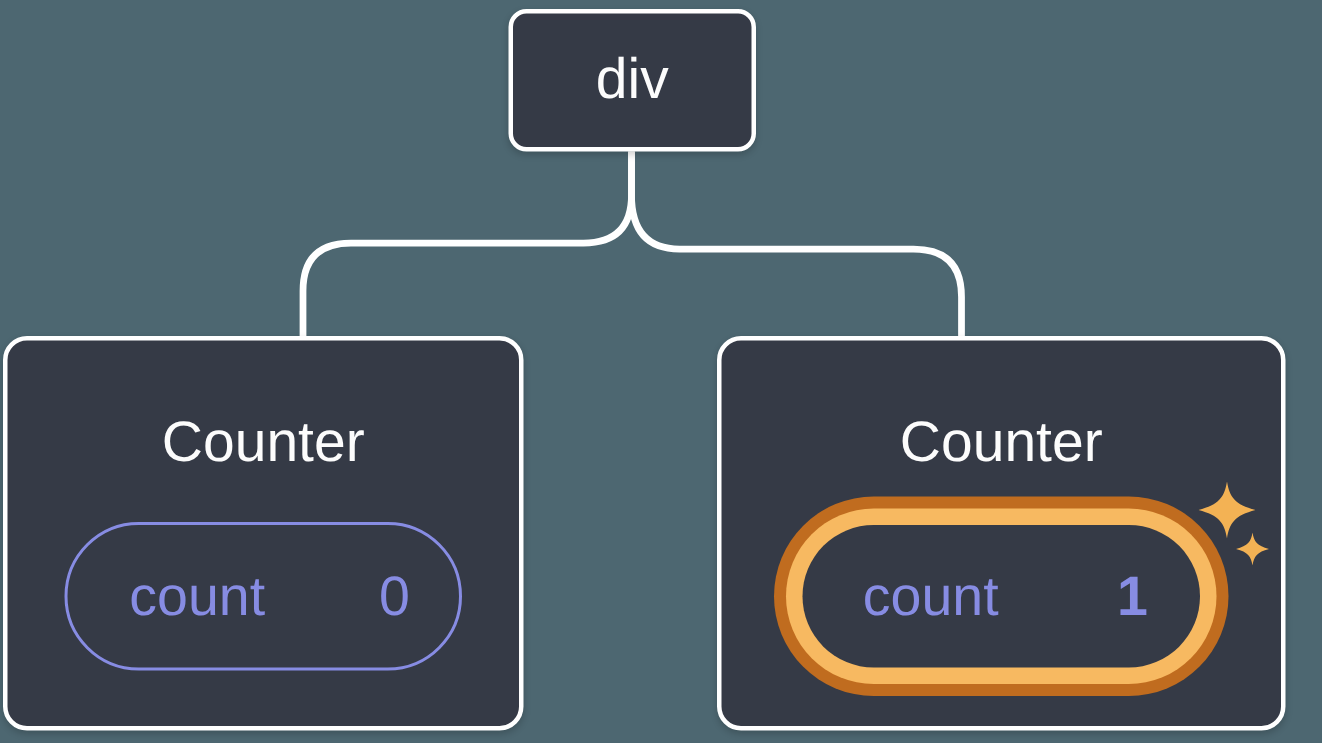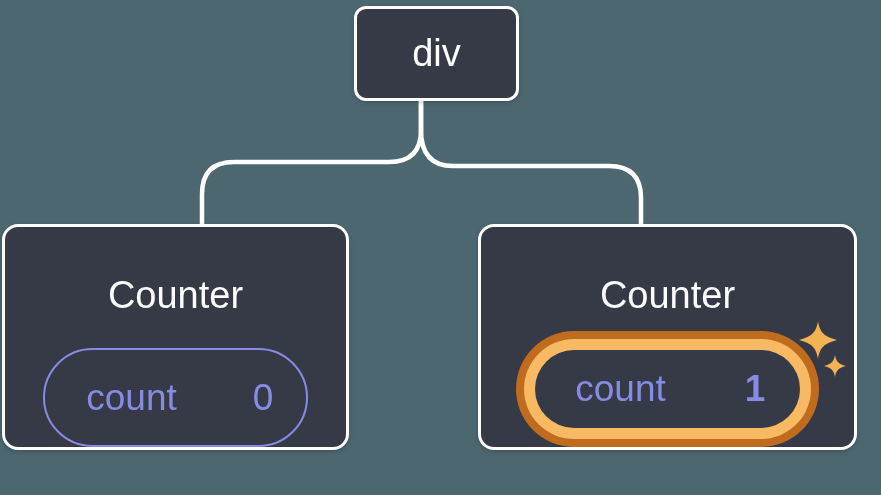--- a/index.html
+++ b/index.html
@@ -30,36 +30,36 @@
     left: 0; top: 0;
     width: 881px; height: 495px;
   }
   .conn {
     fill: none;
     stroke: var(--line);
     stroke-width: 4.5;
   }
   .root-node {
     position: absolute;
-    left: 354px; top: 6px;
+    left: 339px; top: 6px;
     width: 165px; height: 95px;
     background: var(--node-fill);
     border: 3.5px solid var(--node-border);
     border-radius: 12px;
     display: flex;
     align-items: center;
     justify-content: center;
     color: var(--text-light);
     font-size: 38px;
     box-shadow: 0 2px 5px rgba(0,0,0,0.18);
   }
   .counter-node {
     position: absolute;
     top: 224px;
-    height: 226px;
+    height: 263px;
     background: var(--node-fill);
     border: 3.5px solid var(--node-border);
     border-radius: 16px;
     display: flex;
     flex-direction: column;
     align-items: center;
     box-shadow: 0 2px 5px rgba(0,0,0,0.18);
   }
   .counter-left  { left: 2px;   width: 347px; }
   .counter-right { left: 478px; width: 379px; }

